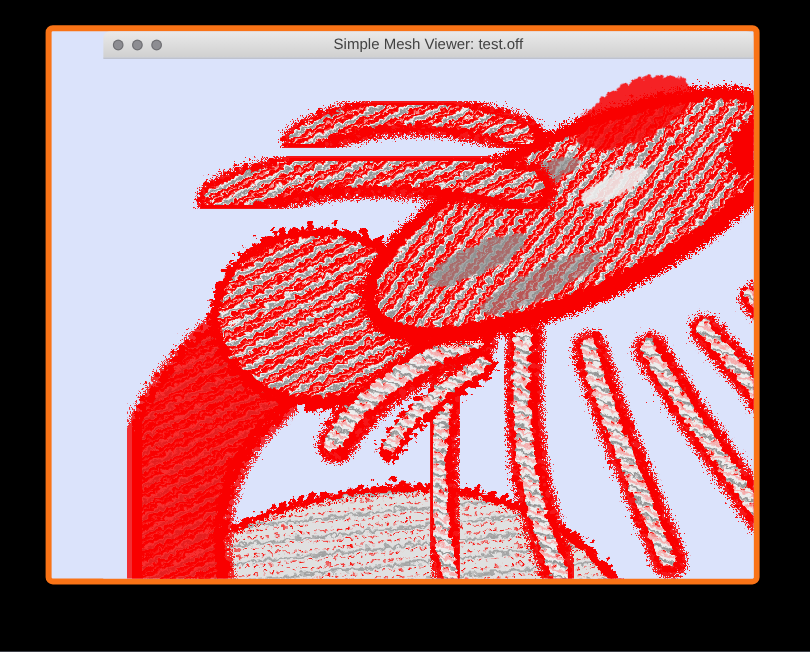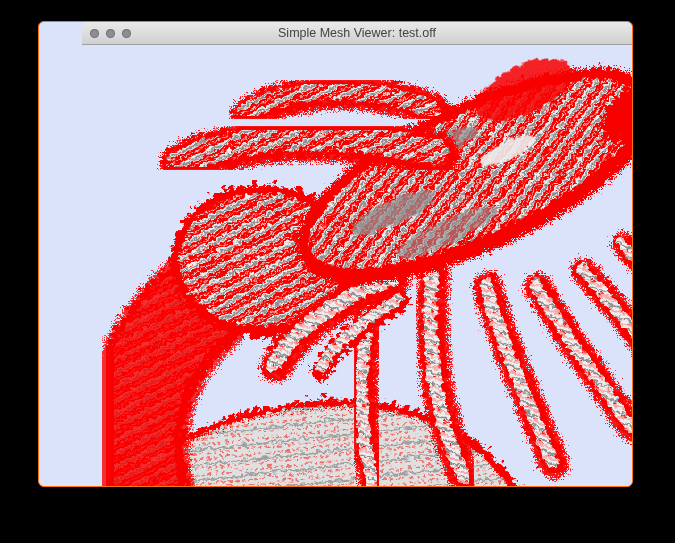--- a/index.html
+++ b/index.html
@@ -4,21 +4,21 @@
 <style>
   html,body{margin:0;padding:0;}
   body{
     width:675px;height:543px;overflow:hidden;position:relative;
     background:var(--desktop-bg,#000);
     font-family:"Liberation Sans", sans-serif;
   }
   .desktop{position:absolute;inset:0;background:var(--desktop-bg,#000);}
   .window{
     position:absolute;left:38px;top:21px;width:595px;height:466px;
-    border-radius:6px;border:1px solid #f97316;
+    border-radius:6px;border:5px solid #f97316;
     box-shadow:0 10px 28px rgba(0,0,0,.65);
     box-sizing:border-box;overflow:hidden;background:var(--viewport-bg,#dbe3fb);padding-left:43px;
   }
   .titlebar{
     position:relative;height:22px;
     background:linear-gradient(var(--titlebar-top,#eaeaea),var(--titlebar-bottom,#d0d0d0));
     border-bottom:1px solid var(--titlebar-border,#9f9f9f);
     border-radius:6px 6px 0 0;
   }
   .lights{position:absolute;left:8px;top:0;height:22px;display:flex;align-items:center;gap:7px;}

